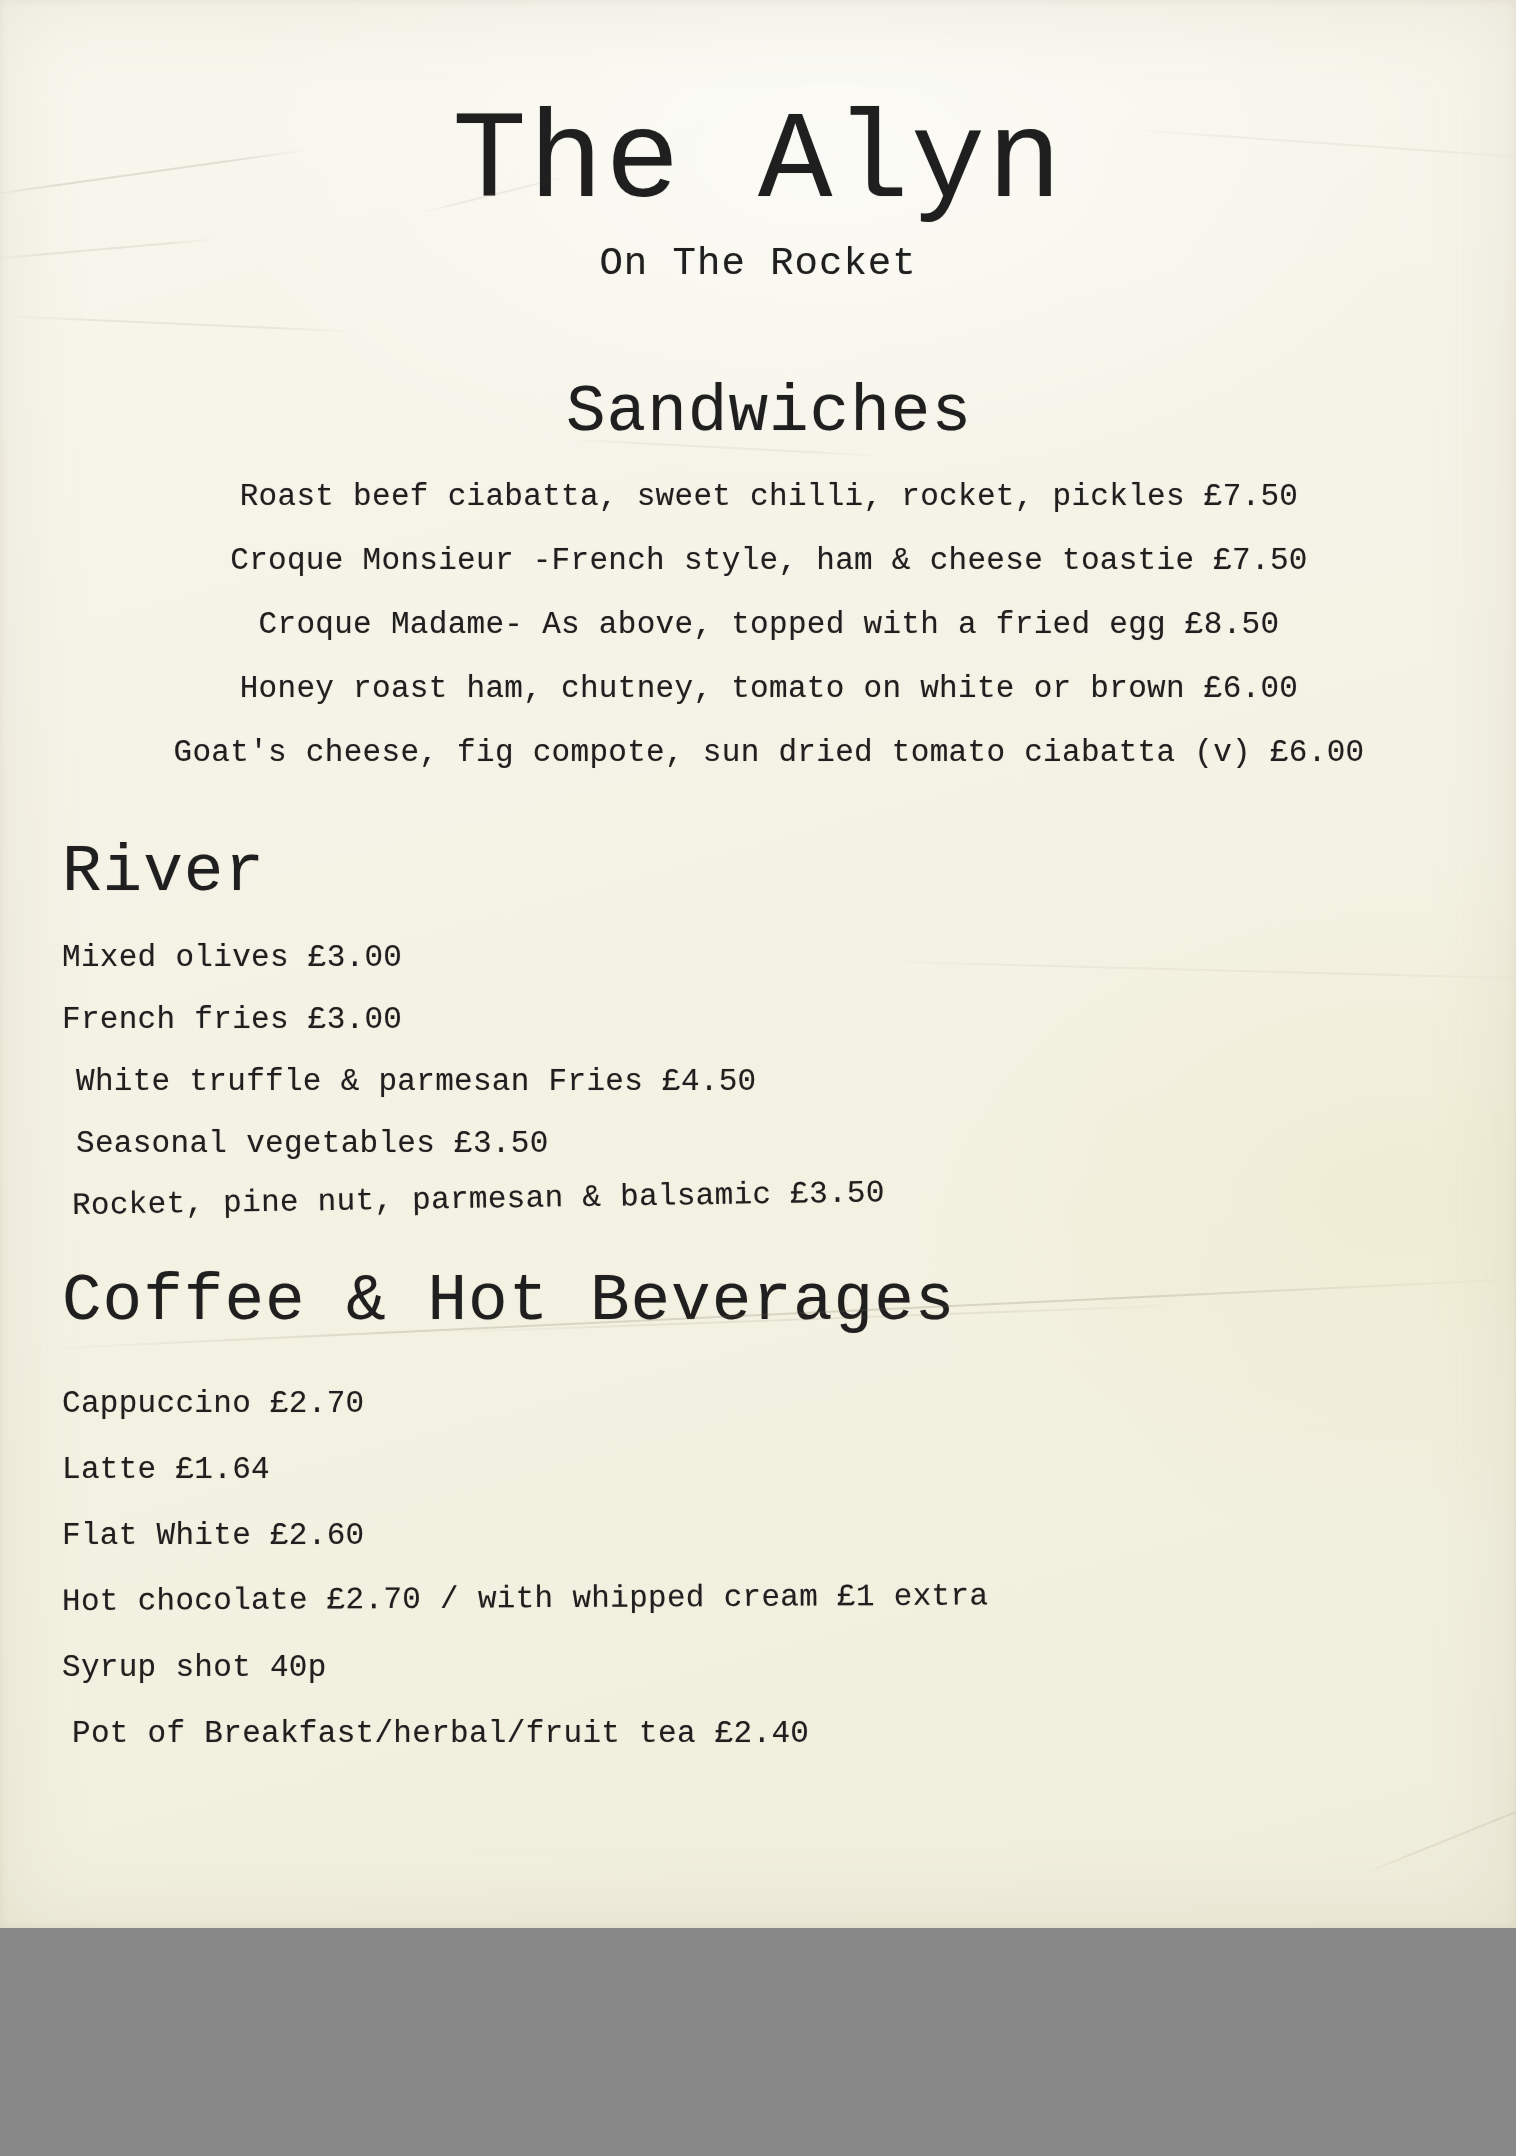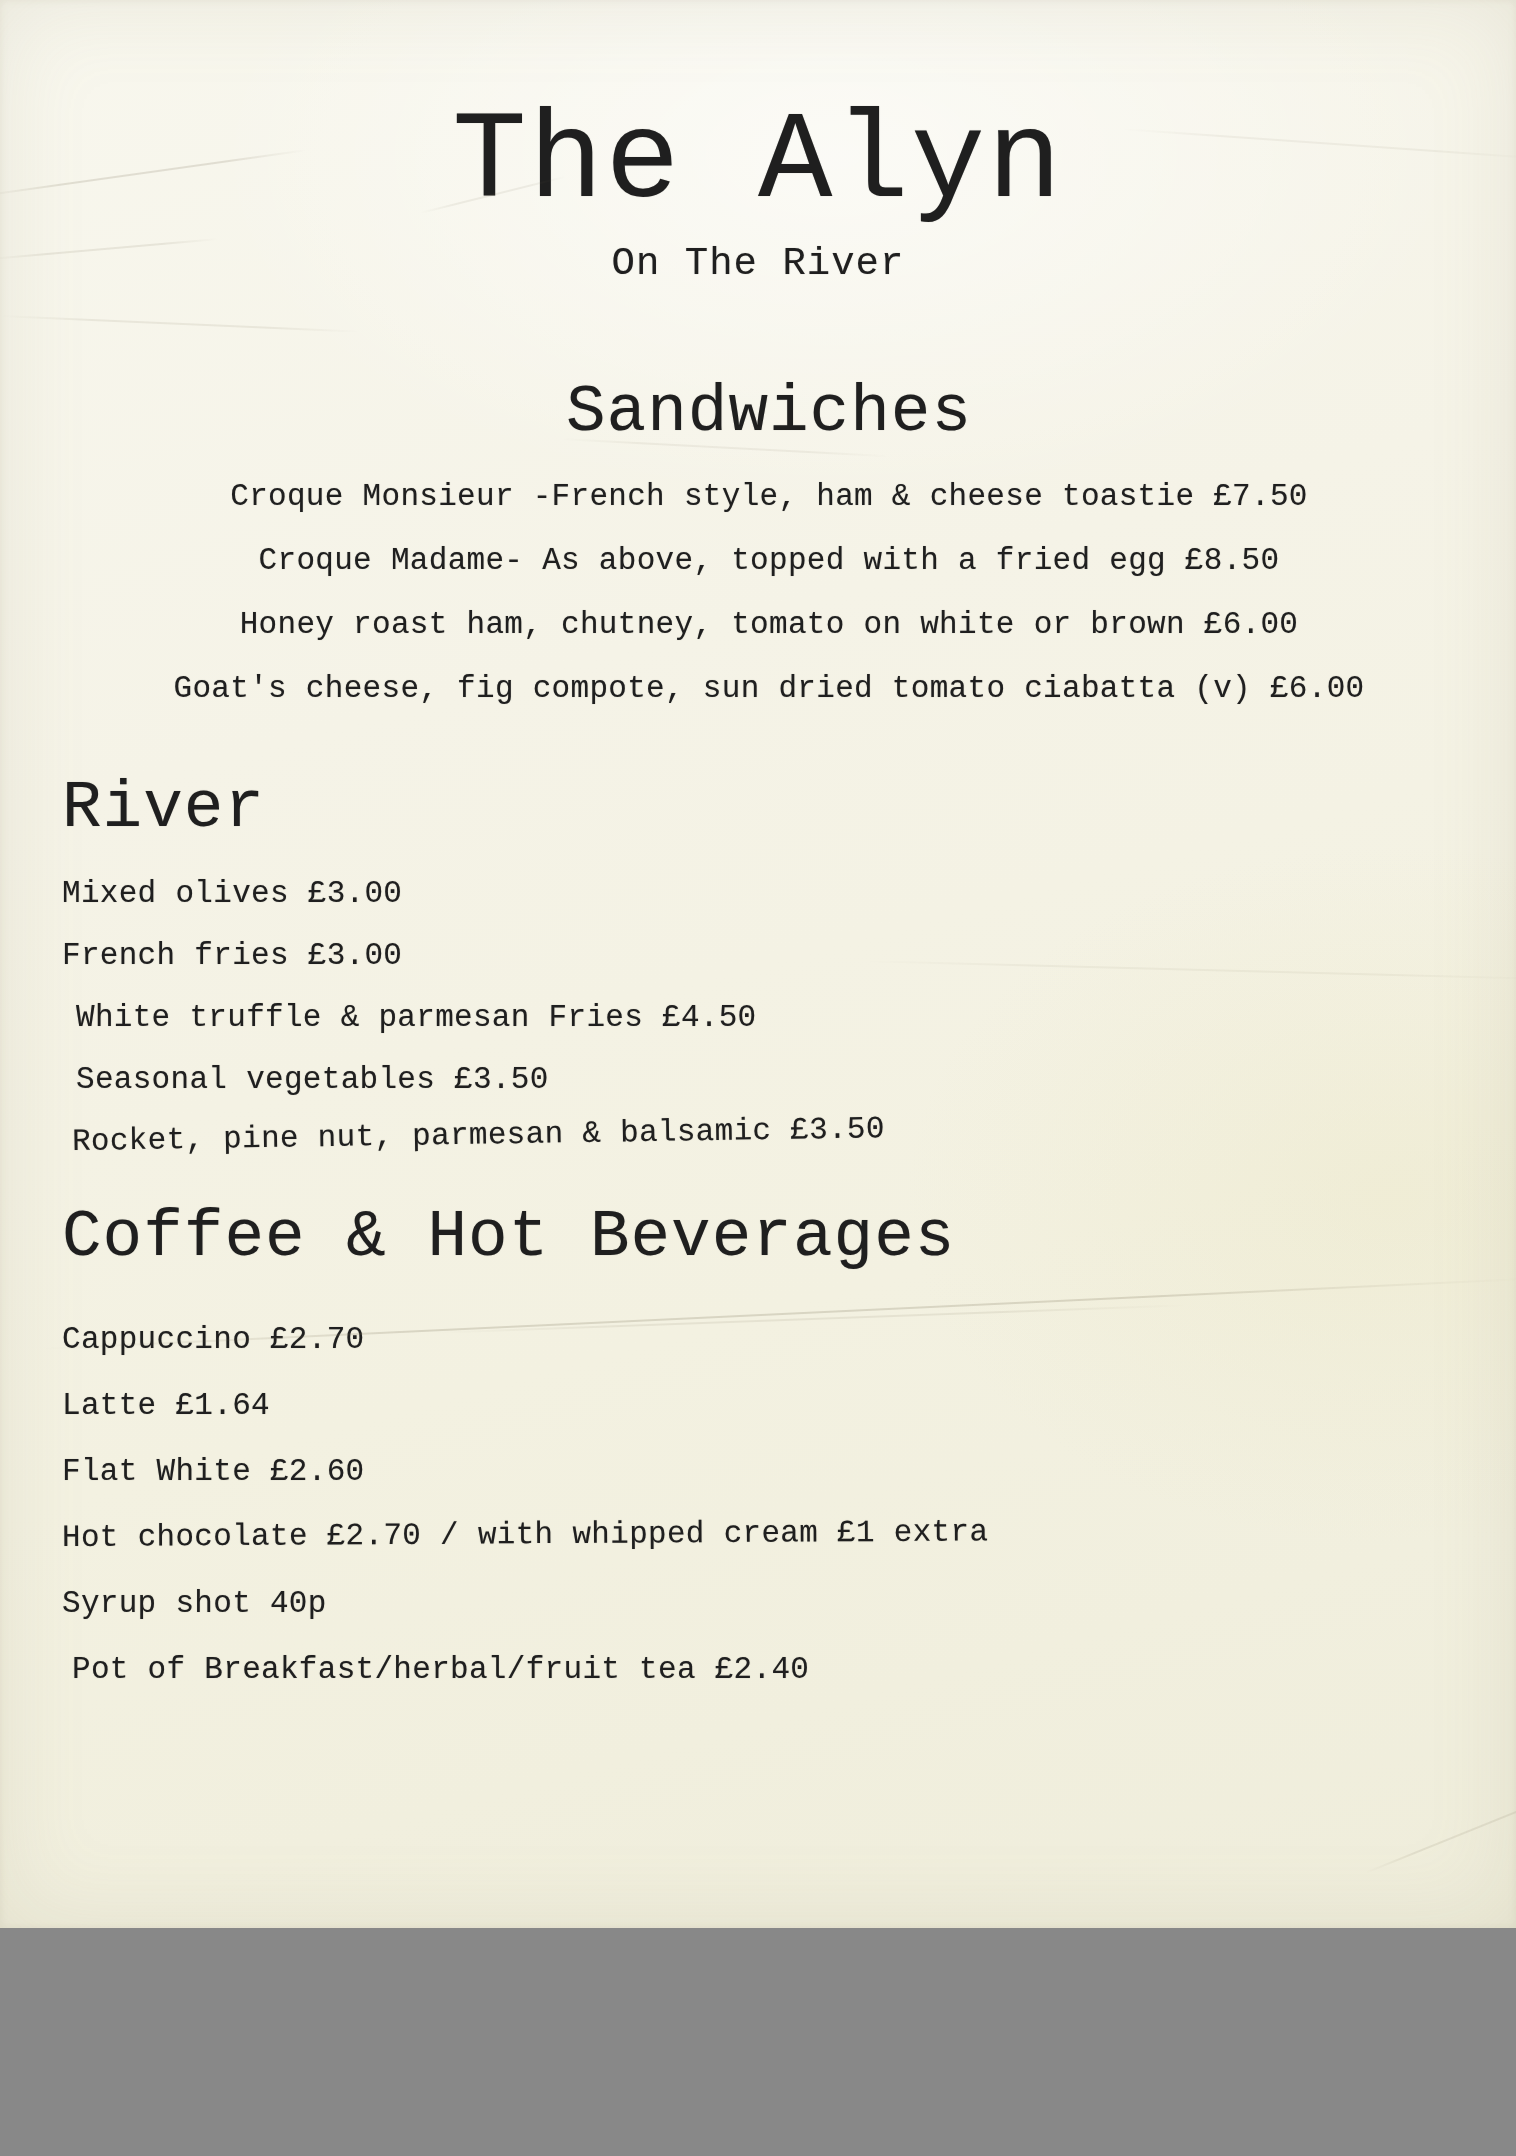--- a/index.html
+++ b/index.html
@@ -92,26 +92,27 @@
   <div class="crease crease-soft c6"></div>
   <div class="crease crease-soft c7"></div>
   <div class="crease crease-soft c8"></div>
   <div class="crease crease-soft c9"></div>
   <div class="crease crease-soft c10"></div>
   <div class="crease crease-soft c11"></div>
   <div class="crease crease-soft c12"></div>
 
   <div class="title-block">
     <div class="menu-title ink">The Alyn</div>
-    <div class="menu-subtitle ink">On The River</div>
+    <div class="menu-subtitle ink">On The Rocket</div>
   </div>
 
   <div class="section sec-sandwiches">
     <h2 class="section-heading ink">Sandwiches</h2>
     <div class="items">
+      <p class="item ink">Roast beef ciabatta, sweet chilli, rocket, pickles £7.50</p>
       <p class="item ink">Croque Monsieur -French style, ham &amp; cheese toastie £7.50</p>
       <p class="item ink">Croque Madame- As above, topped with a fried egg £8.50</p>
       <p class="item ink">Honey roast ham, chutney, tomato on white or brown £6.00</p>
       <p class="item ink">Goat's cheese, fig compote, sun dried tomato ciabatta (v) £6.00</p>
     </div>
   </div>
 
   <div class="section sec-sides">
     <h2 class="section-heading ink">River</h2>
     <div class="items">

